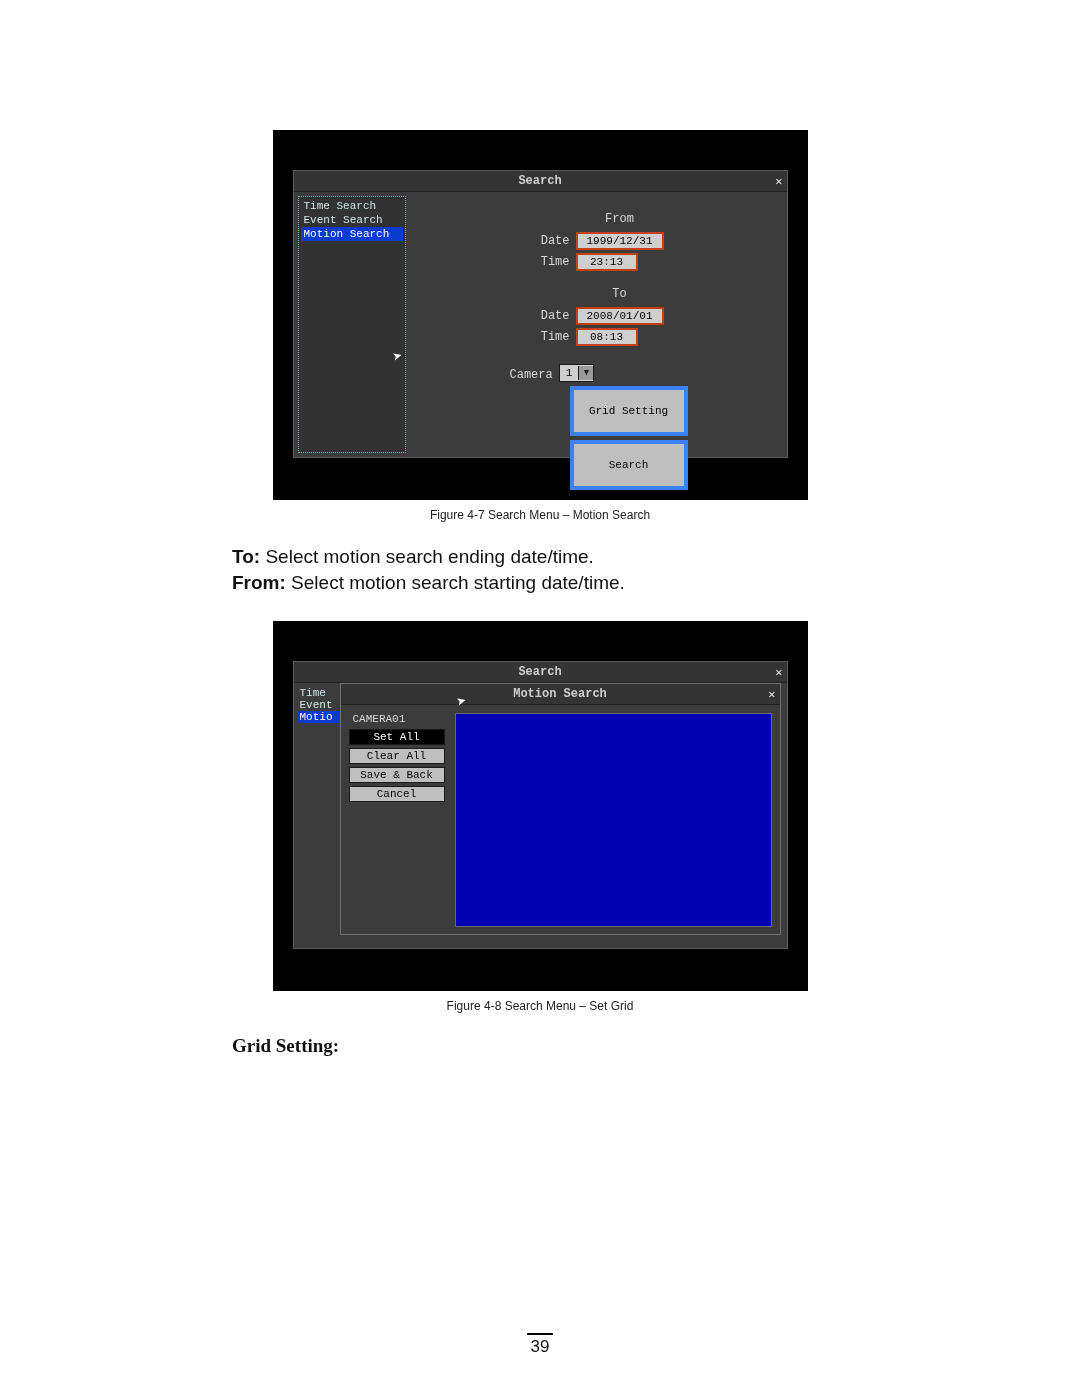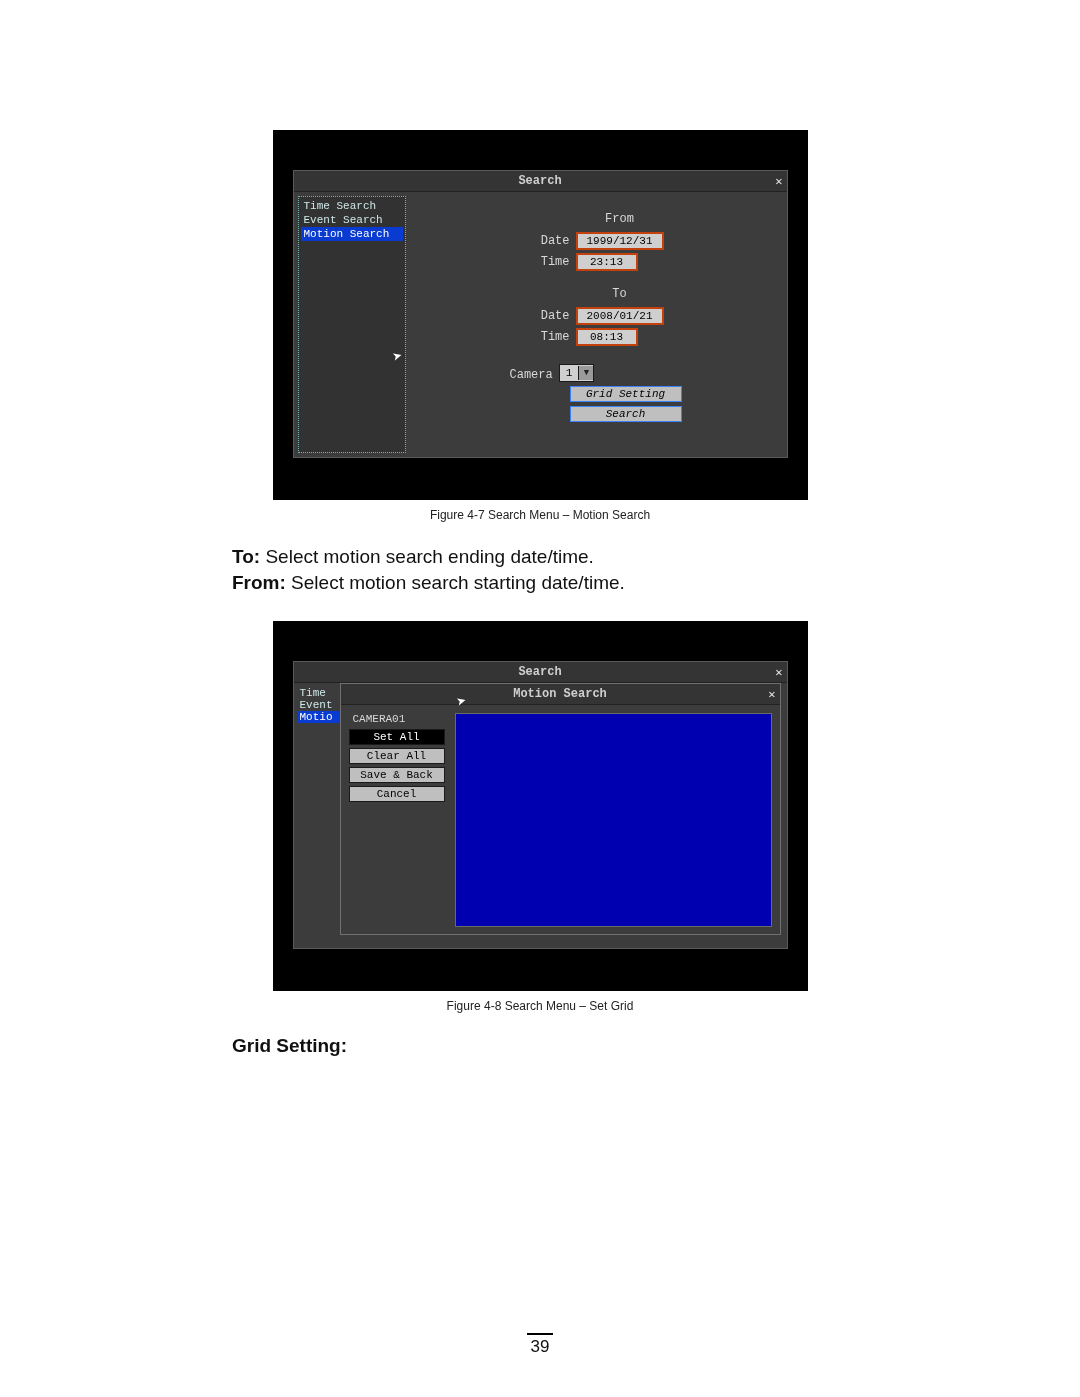--- a/index.html
+++ b/index.html
@@ -132,29 +132,28 @@
     background: #9a9a9a;
     border-left: 1px solid #1a1a1a;
     font-size: 9px;
     line-height: 14px;
     text-align: center;
     color: #222;
   }
   .wide-btn {
     background: #bfbfbf;
     color: #000;
-    border: 1px solid #3b82f6;
+    border: 4px solid #3b82f6;
     font-family: "Courier New", monospace;
     font-size: 11px;
-    padding: 1px 0;
+    padding: 15px 0;
     width: 110px;
     text-align: center;
     margin: 4px 0 0 120px;
     cursor: pointer;
-    font-style: italic;
   }
 
   
   .cursor {
     position: absolute;
     font-size: 16px;
     color: #fff;
     transform: rotate(-15deg);
     pointer-events: none;
   }
@@ -224,20 +223,21 @@
   .explain {
     font-size: 19px;
     line-height: 1.35;
     margin: 8px 0 26px 0;
   }
   .explain b { font-weight: bold; }
   .sect-head {
     font-size: 19px;
     font-weight: bold;
     margin-top: 20px;
+    font-family: Liberation Serif, serif;
   }
   .pagefoot {
     position: absolute;
     left: 0; right: 0;
     bottom: 40px;
     text-align: center;
     font-size: 17px;
   }
   .pagefoot .bar {
     display: block;
@@ -272,21 +272,21 @@
             <span class="valbox">1999/12/31</span>
           </div>
           <div class="form-row">
             <span class="lab">Time</span>
             <span class="valbox short">23:13</span>
           </div>
 
           <div class="section-label" style="margin-top:16px;">To</div>
           <div class="form-row">
             <span class="lab">Date</span>
-            <span class="valbox">2008/01/21</span>
+            <span class="valbox">2008/01/01</span>
           </div>
           <div class="form-row">
             <span class="lab">Time</span>
             <span class="valbox short">08:13</span>
           </div>
 
           <div class="cam-row">
             <span class="lab">Camera</span>
             <span class="camsel">
               <span class="camval">1</span>

